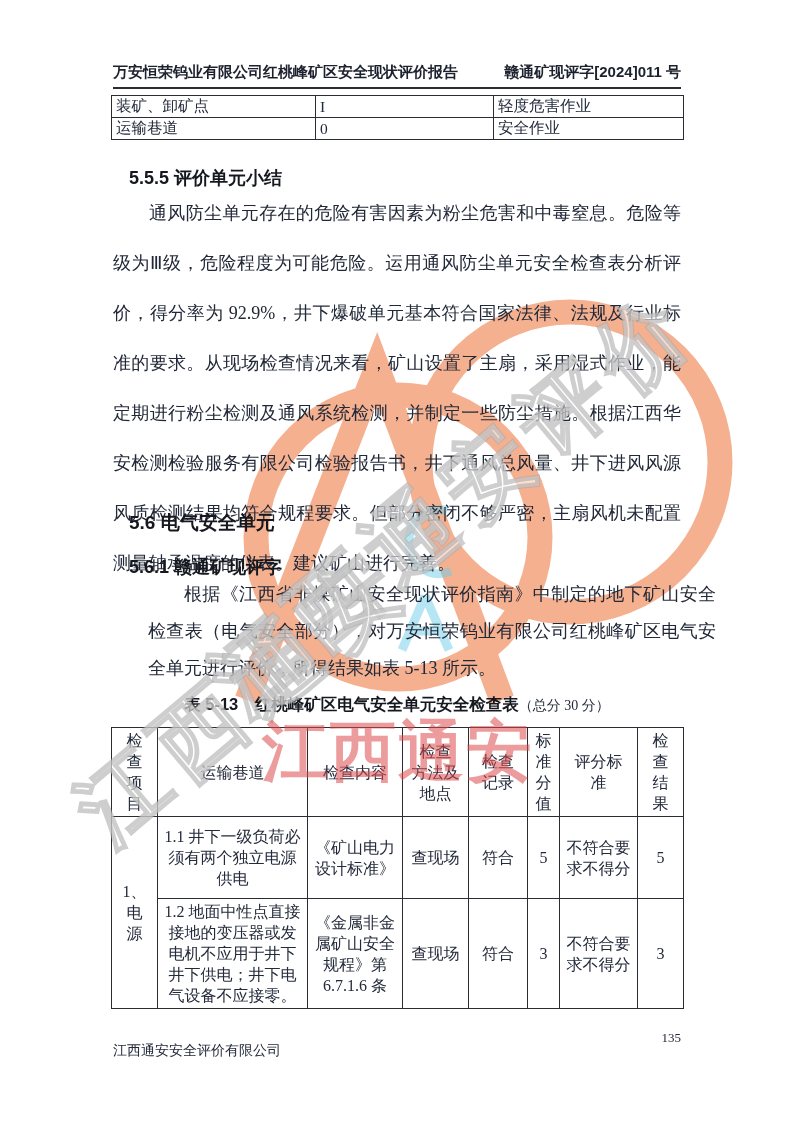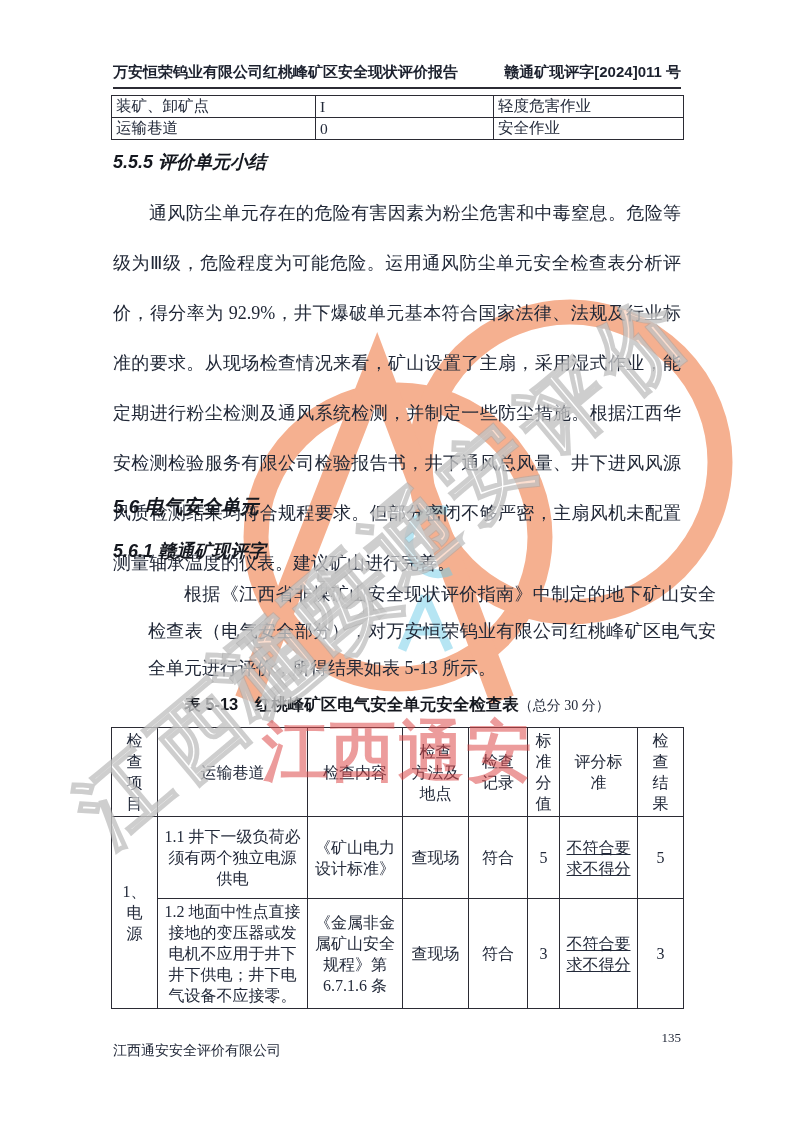--- a/index.html
+++ b/index.html
@@ -36,22 +36,22 @@
   }
   table{border-collapse:collapse;}
   .top-table{
     position:absolute;left:111px;top:95px;width:572px;table-layout:fixed;
     font-size:15.5px;color:#232a3a;
   }
   .top-table td{
     border:1.5px solid #2b2b34;height:21px;text-align:left;vertical-align:middle;padding:0 4px;
   }
   .sec-title{
-    position:absolute;left:113px;margin:0;
-    font-family:"Liberation Sans",sans-serif;font-weight:bold;color:#15181f;font-style:italic;
+    position:absolute;left:113px;margin:16px;
+    font-family:"Liberation Sans",sans-serif;font-weight:bold;color:#15181f;
   }
   #t555{top:150px;font-size:18px;}
   #t56{top:494px;font-size:19px;}
   #t561{top:539px;font-size:18px;}
   .para{
     position:absolute;left:113px;width:568px;margin:0;
     font-size:18px;line-height:50px;text-align:justify;text-justify:inter-character;
     text-indent:2em;color:#20263400;color:#212837;
   }
   #para1{top:188px;}
@@ -68,21 +68,21 @@
     font-size:16px;color:#232a3a;
   }
   .main-table th,.main-table td{
     border:1.5px solid #2b2b34;vertical-align:middle;text-align:center;
     font-weight:normal;line-height:21px;padding:2px 4px;
   }
   .pre{white-space:pre-line;}
   .cell-content{text-align:justify;text-justify:inter-character;padding:2px 8px;}
   .cell-basis-j{text-align:justify;text-justify:inter-character;padding:2px 5px;}
   .cell-basis-c{text-align:center;padding:2px 5px;}
-  .cell-criteria{text-align:justify;text-justify:inter-character;padding:2px 10px;text-decoration:underline;}
+  .cell-criteria{text-align:justify;text-justify:inter-character;padding:2px 10px;}
   .page-number{
     position:absolute;left:113px;top:1030px;width:568px;text-align:right;
     font-size:13px;color:#232a3a;
   }
   .footer-company{
     position:absolute;left:113px;top:1042px;font-size:14px;color:#232a3a;
   }
 </style>
 </head>
 <body>

